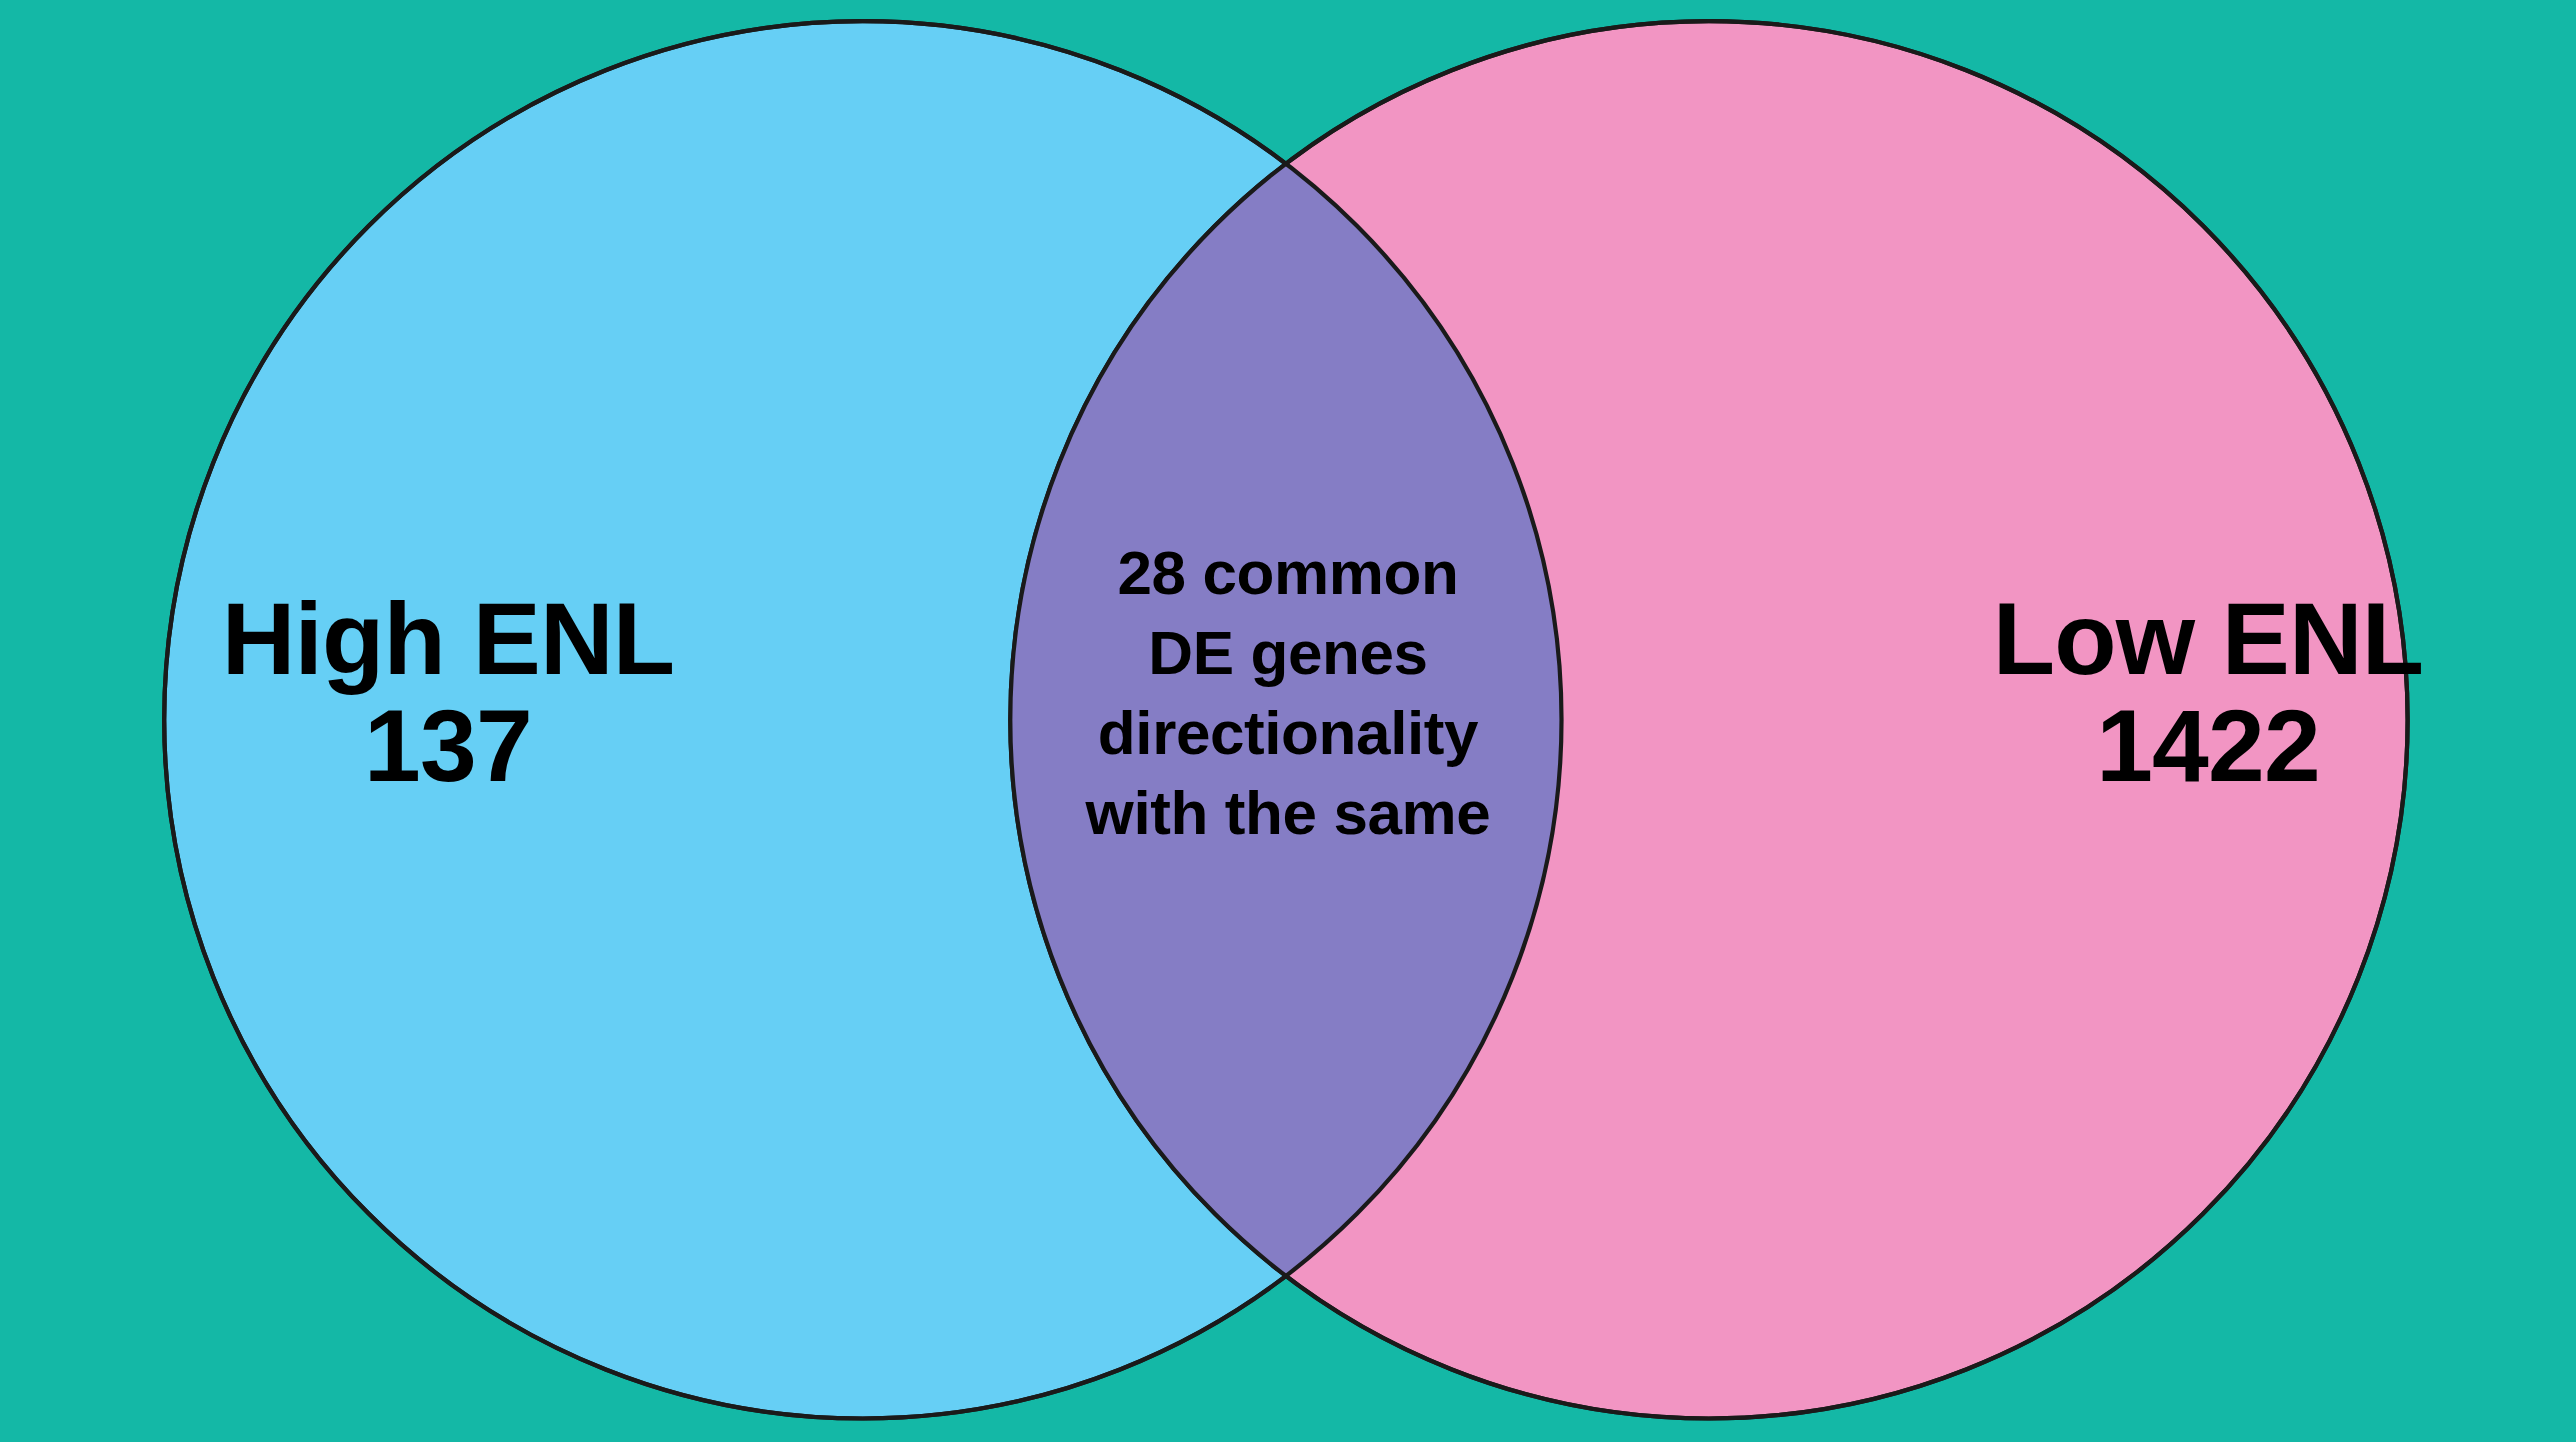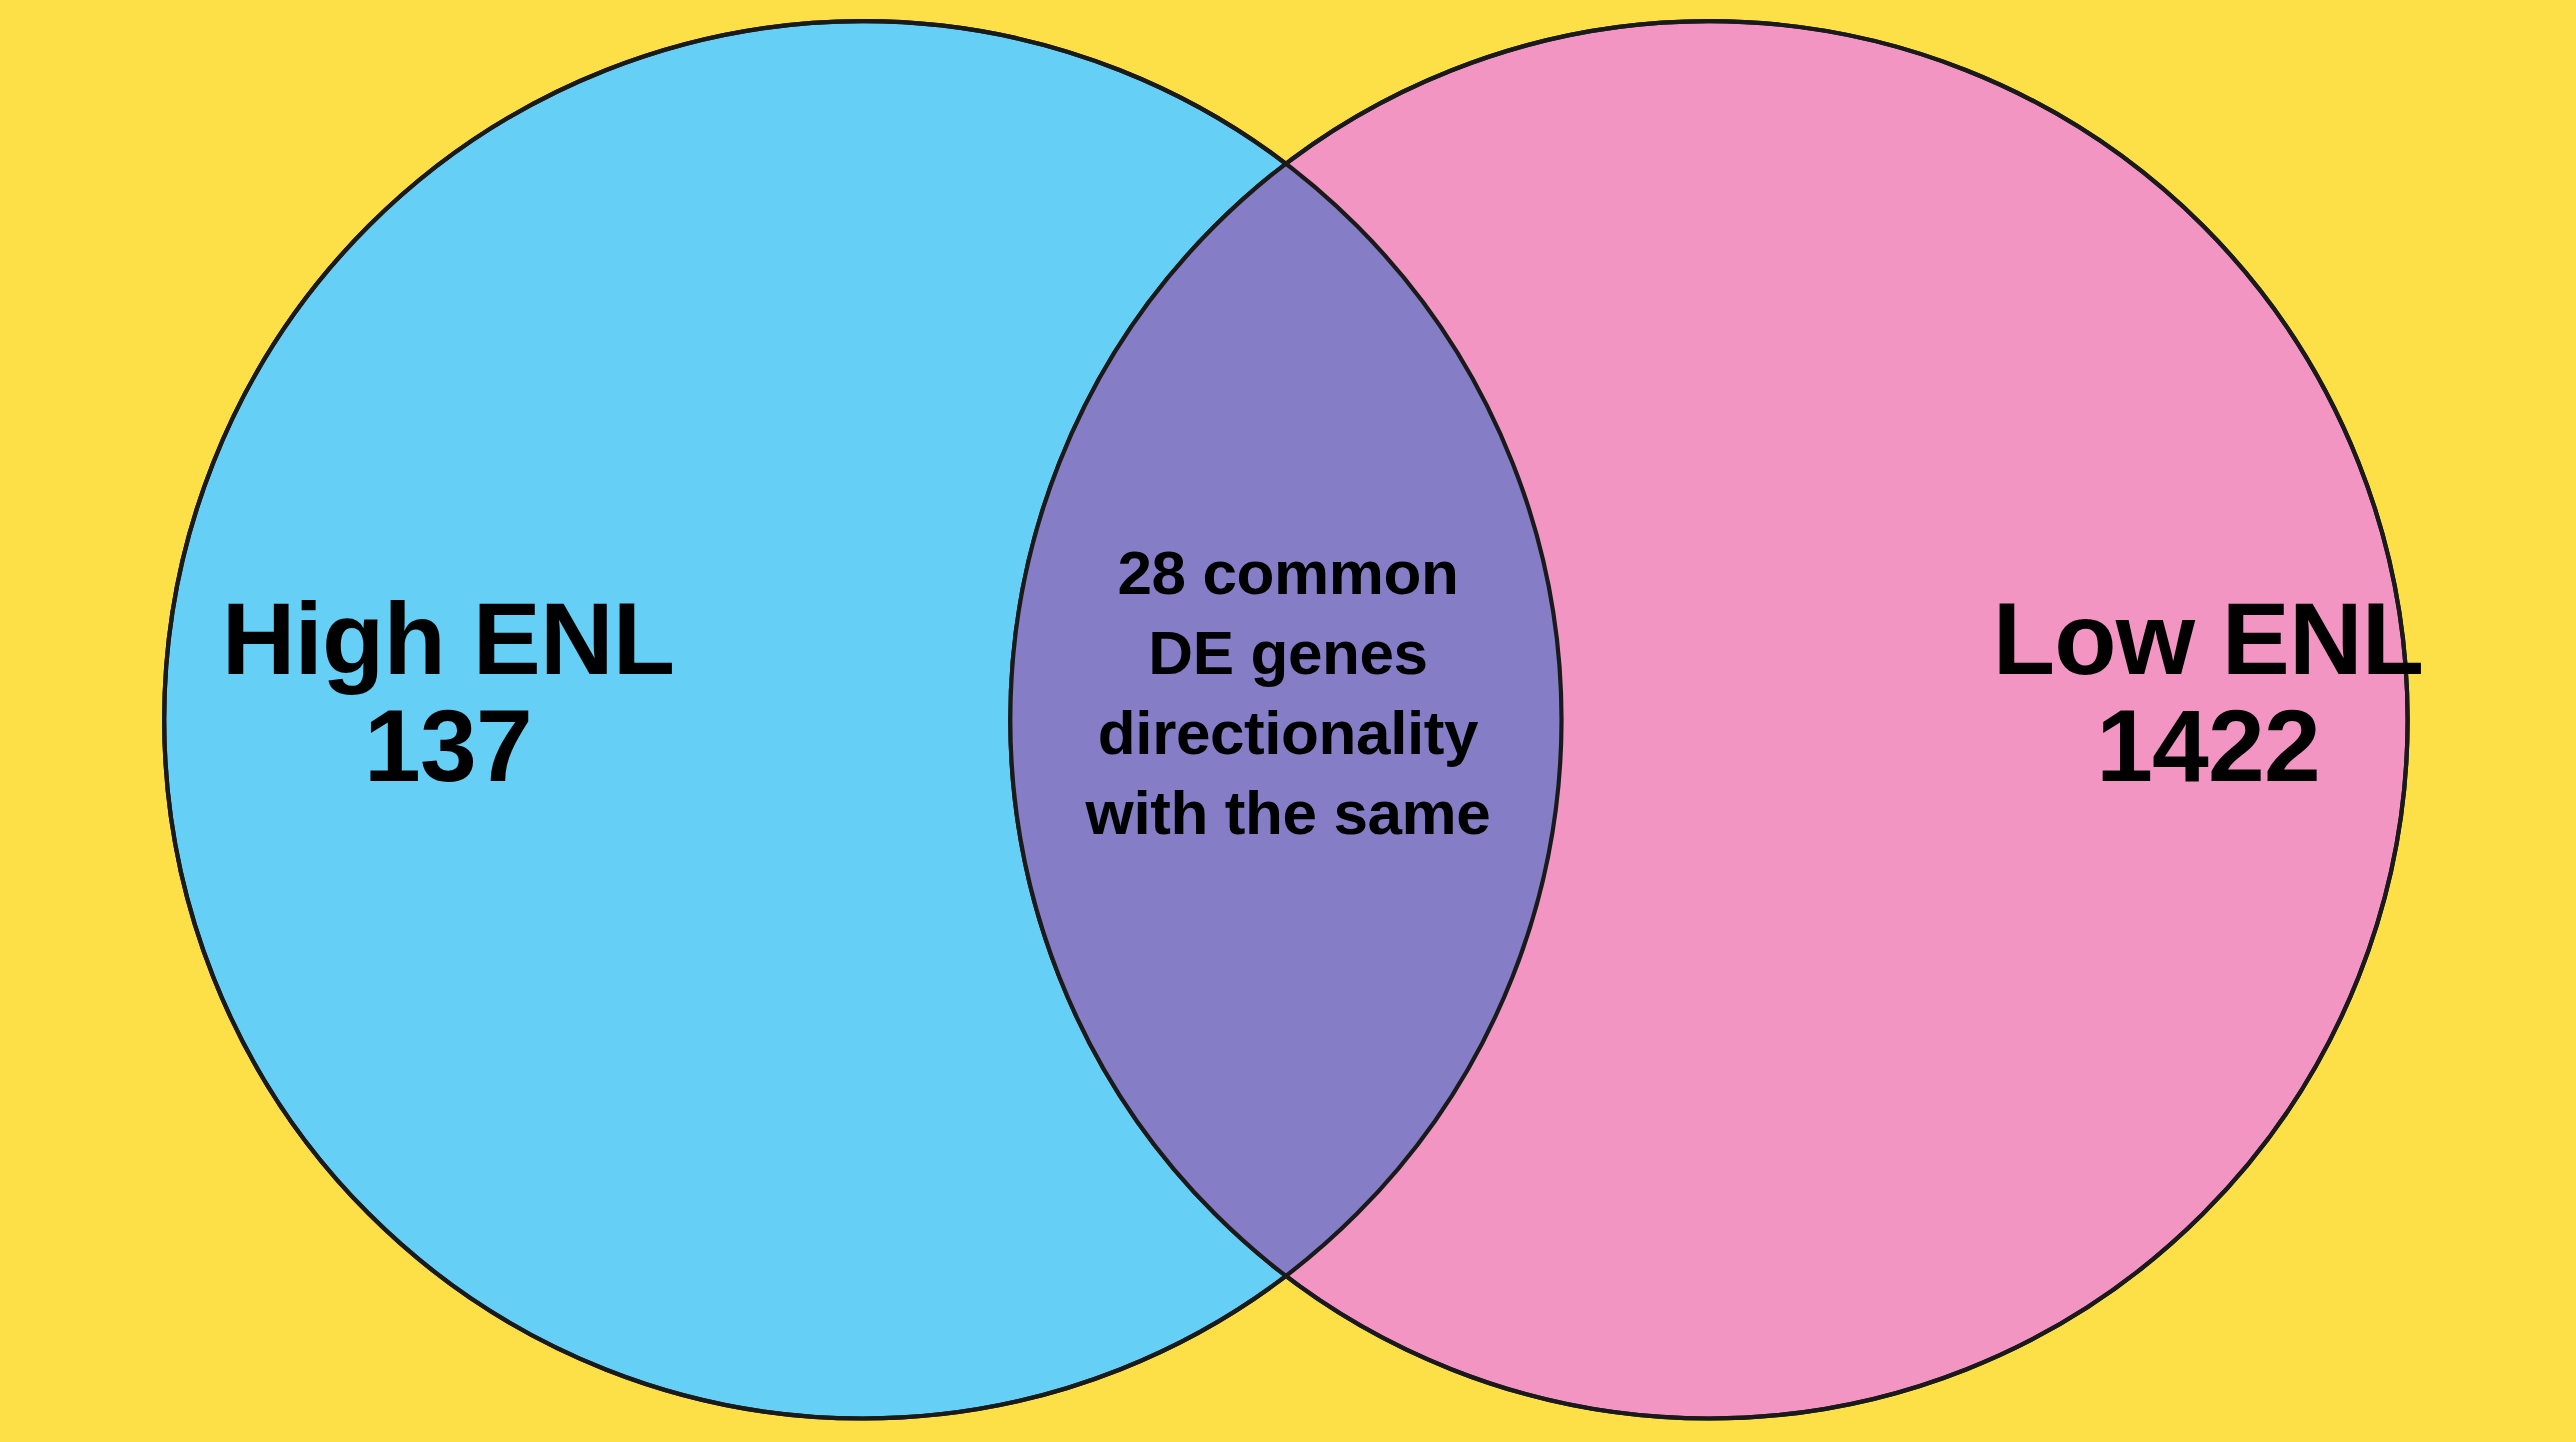--- a/index.html
+++ b/index.html
@@ -64,21 +64,21 @@
     letter-spacing: -0.4px;
     white-space: normal;
   }
   .label-line {
     display: block;
   }
 </style>
 </head>
 <body>
 
-<div id="venn-stage" style="background: #fde047;">
+<div id="venn-stage" style="background: #14b8a6;">
 
   <svg id="venn-svg" viewBox="0 0 3075 1722" xmlns="http://www.w3.org/2000/svg">
     <defs>
       <clipPath id="clip-left-circle">
         <circle cx="1030" cy="859" r="834"></circle>
       </clipPath>
     </defs>
 
     <circle class="set-circle" cx="1030" cy="859" r="834" fill="#66cff5" stroke="#1a1a1a" stroke-width="5"></circle>
 

